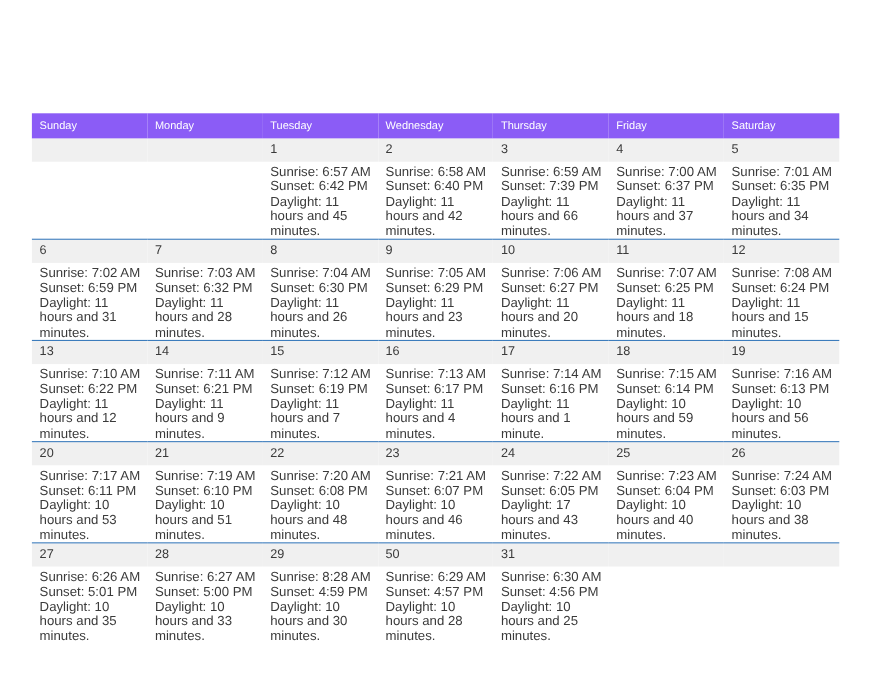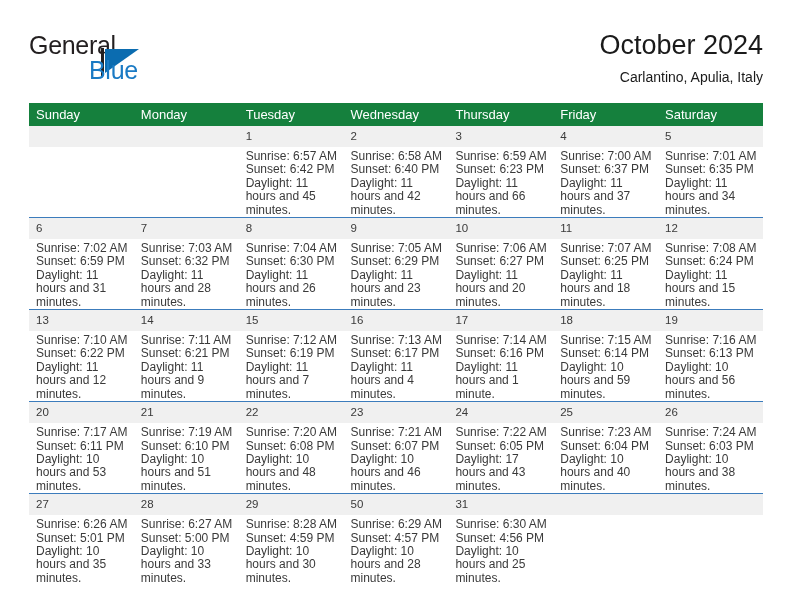--- a/index.html
+++ b/index.html
@@ -102,23 +102,23 @@
   
   .calendar {
     position: absolute;
     left: 29px;
     top: 103px;
     width: 734px;
     border-collapse: collapse;
     table-layout: fixed;
   }
   .calendar th {
-    background: #15803d;
+    background: #8b5cf6;
     color: #ffffff;
-    font-size: 13px;
+    font-size: 10px;
     font-weight: normal;
     text-align: left;
     padding: 5px 0 5px 7px;
     height: 13px;
     line-height: 13px;
     border: none;
   }
   .calendar td {
     vertical-align: top;
     padding: 0;
@@ -152,37 +152,20 @@
   }
   .info .wrap {
     white-space: normal;
   }
 </style>
 </head>
 <body>
 
 <div class="page">
 
-  <div class="top">
-
-    <div class="brand">
-      <span class="brand-general">General</span>
-      <span class="brand-flag">
-        <span class="bar"></span>
-        <span class="tri"></span>
-      </span>
-      <span class="brand-blue">Blue</span>
-    </div>
-
-    <div class="title-block">
-      <div class="cal-title">October 2024</div>
-      <div class="cal-subtitle">Carlantino, Apulia, Italy</div>
-    </div>
-
-  </div>
 
   <table class="calendar">
     <thead>
       <tr>
         <th>Sunday</th>
         <th>Monday</th>
         <th>Tuesday</th>
         <th>Wednesday</th>
         <th>Thursday</th>
         <th>Friday</th>
@@ -210,21 +193,21 @@
             <div class="info">
               <div>Sunrise: 6:58 AM</div>
               <div>Sunset: 6:40 PM</div>
               <div class="wrap">Daylight: 11 hours and 42 minutes.</div>
             </div>
           </td>
           <td>
             <div class="daynum">3</div>
             <div class="info">
               <div>Sunrise: 6:59 AM</div>
-              <div>Sunset: 6:23 PM</div>
+              <div>Sunset: 7:39 PM</div>
               <div class="wrap">Daylight: 11 hours and 66 minutes.</div>
             </div>
           </td>
           <td>
             <div class="daynum">4</div>
             <div class="info">
               <div>Sunrise: 7:00 AM</div>
               <div>Sunset: 6:37 PM</div>
               <div class="wrap">Daylight: 11 hours and 37 minutes.</div>
             </div>

